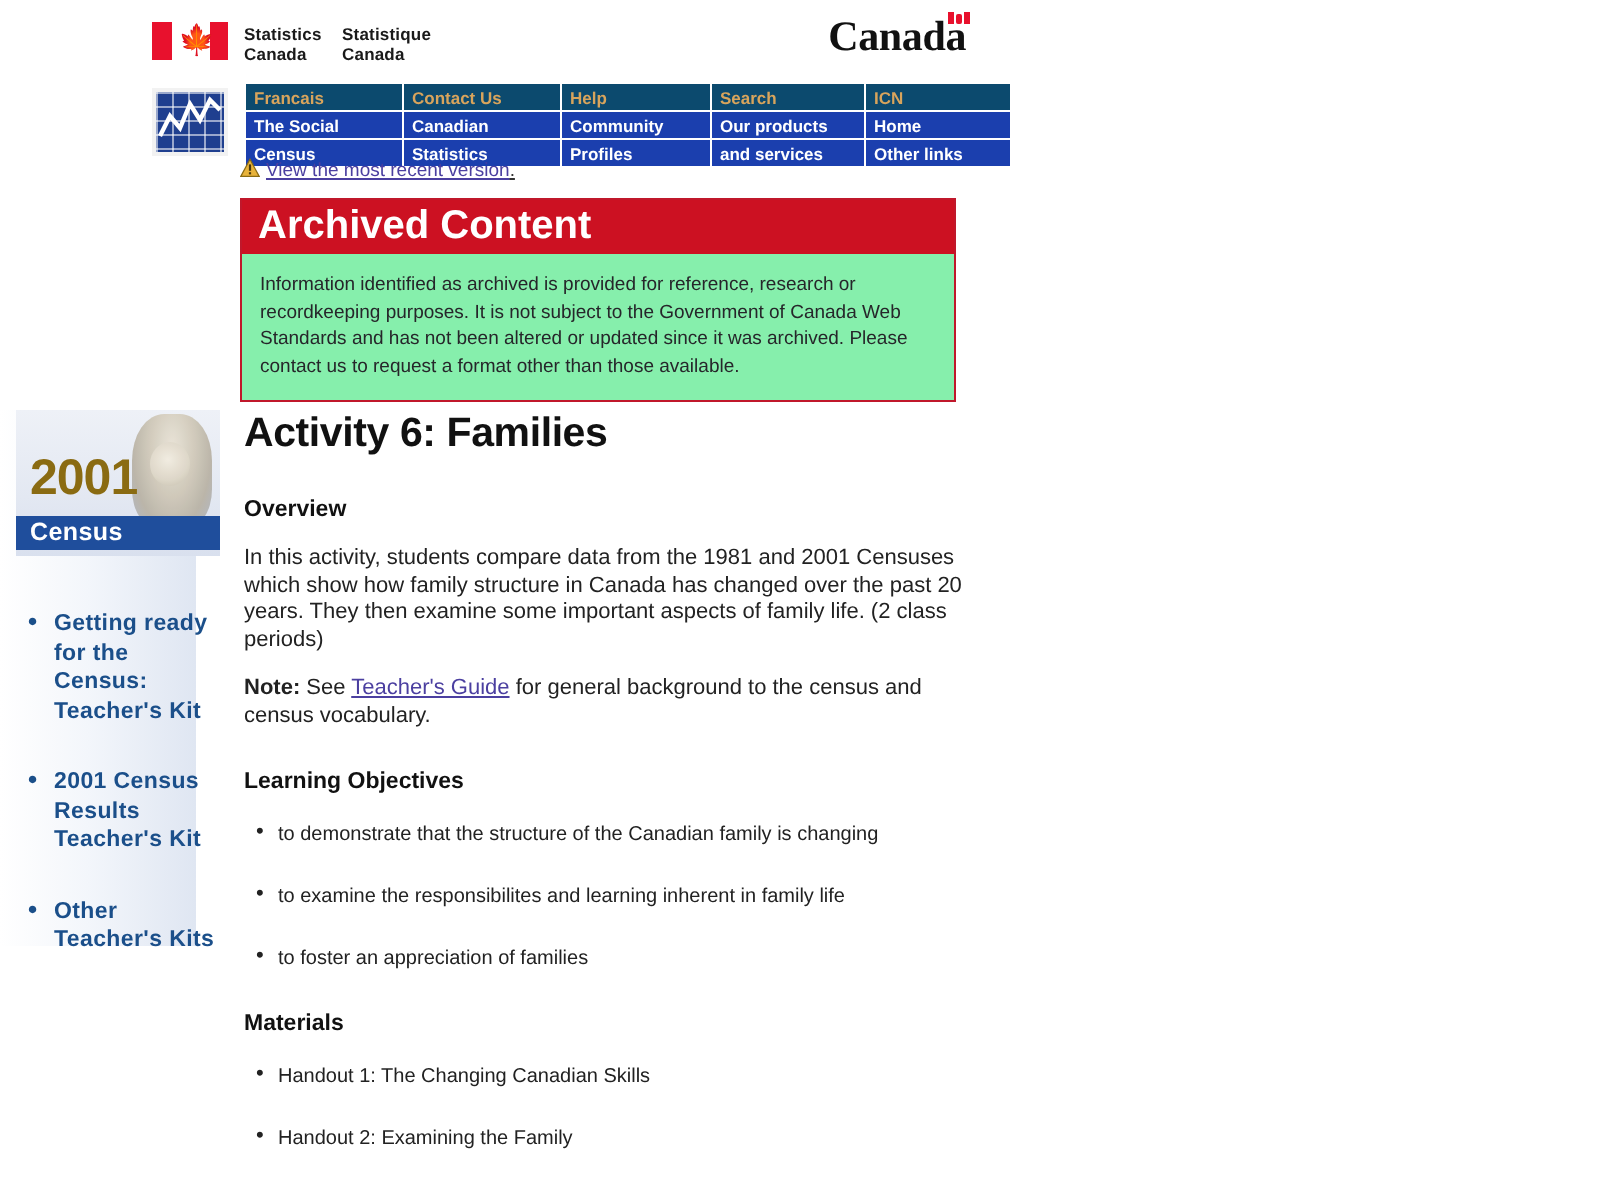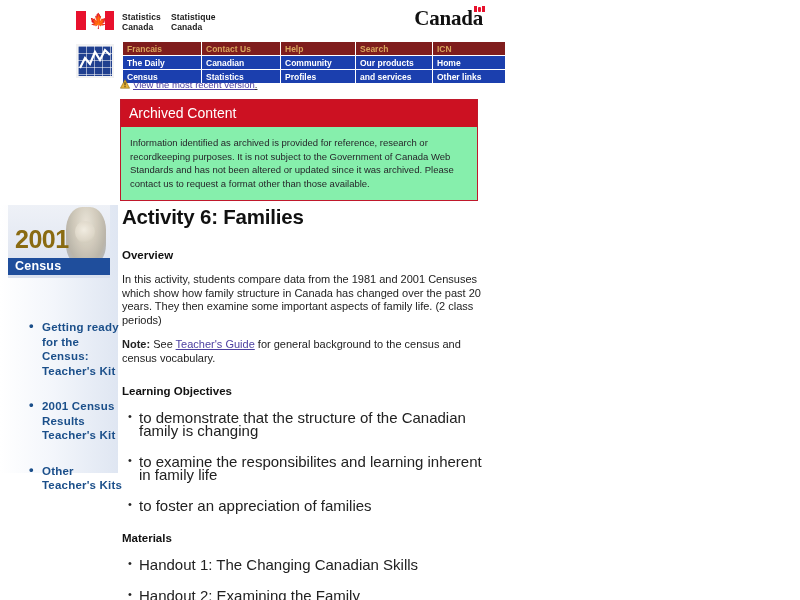--- a/index.html
+++ b/index.html
@@ -160,21 +160,21 @@
     height: 11px;
     padding: 1px 0 1px 4px;
     font-size: 8.5px;
     line-height: 10px;
     font-weight: bold;
     border: 1px solid #ffffff;
     white-space: nowrap;
     overflow: hidden;
   }
   .navtable tr.row-top td {
-    background: #7f1d1d;
+    background: #0c4a6e;
     color: #d8a45c;
   }
   .navtable tr.row-mid td, .navtable tr.row-bot td {
     background: #1b3fae;
     color: #ffffff;
   }
 
   .recent-line {
     position: absolute;
     left: 120px;
@@ -201,39 +201,39 @@
     position: absolute;
     left: 120px;
     top: 99px;
     width: 358px;
     border: 1px solid #c0182b;
     box-sizing: border-box;
   }
   .archived-head {
     background: #cc1122;
     color: #ffffff;
-    font-size: 14px;
+    font-size: 20px;
     line-height: 16px;
-    font-weight: normal;
+    font-weight: bold;
     padding: 5px 0 6px 8px;
   }
   .archived-body {
     background: #86efac;
     color: #26262a;
     font-size: 9.5px;
     line-height: 13.5px;
     padding: 9px 9px 10px 9px;
   }
 
   
   .sidebar {
     position: absolute;
     left: 0;
     top: 205px;
-    width: 118px;
+    width: 98px;
     height: 268px;
     background: linear-gradient(to right, #ffffff 0%, #f3f6fb 45%, #dfe6f2 100%);
   }
   .census-banner {
     position: relative;
     left: 8px;
     top: 0;
     width: 102px;
     height: 73px;
     background: linear-gradient(to bottom, #eef1f7 0%, #e3e8f2 60%, #d9e0ee 100%);
@@ -288,21 +288,21 @@
     box-sizing: border-box;
     letter-spacing: 0.2px;
   }
 
   .side-links {
     position: absolute;
     left: 0;
     top: 100px;
     width: 118px;
     list-style: none;
-    margin: 15px;
+    margin: 0;
     padding: 0;
   }
   .side-links li {
     position: relative;
     margin: 0 0 21px 0;
     padding: 0 6px 0 27px;
     font-size: 11.5px;
     line-height: 14.5px;
     font-weight: bold;
     color: #1b4f8a;
@@ -361,21 +361,21 @@
     color: #4b3fa0;
   }
   ul.bullets {
     margin: 13px 0 0 0;
     padding: 0 0 0 17px;
     list-style: none;
   }
   ul.bullets li {
     position: relative;
     margin: 0 0 18px 0;
-    font-size: 15px;
+    font-size: 10px;
     line-height: 13px;
     color: #222222;
   }
   ul.bullets li::before {
     content: "•";
     position: absolute;
     left: -11px;
     top: -1px;
     font-size: 11px;
     color: #222222;
@@ -423,21 +423,21 @@
     <table class="navtable">
       <tbody>
           <tr class="row-top">
         <td style="width:74px">Francais</td>
         <td style="width:74px">Contact Us</td>
         <td style="width:70px">Help</td>
         <td style="width:72px">Search</td>
         <td style="width:68px">ICN</td>
       </tr>
       <tr class="row-mid">
-        <td>The Daily</td>
+        <td>The Social</td>
         <td>Canadian</td>
         <td>Community</td>
         <td>Our products</td>
         <td>Home</td>
       </tr>
       <tr class="row-bot">
         <td>Census</td>
         <td>Statistics</td>
         <td>Profiles</td>
         <td>and services</td>

